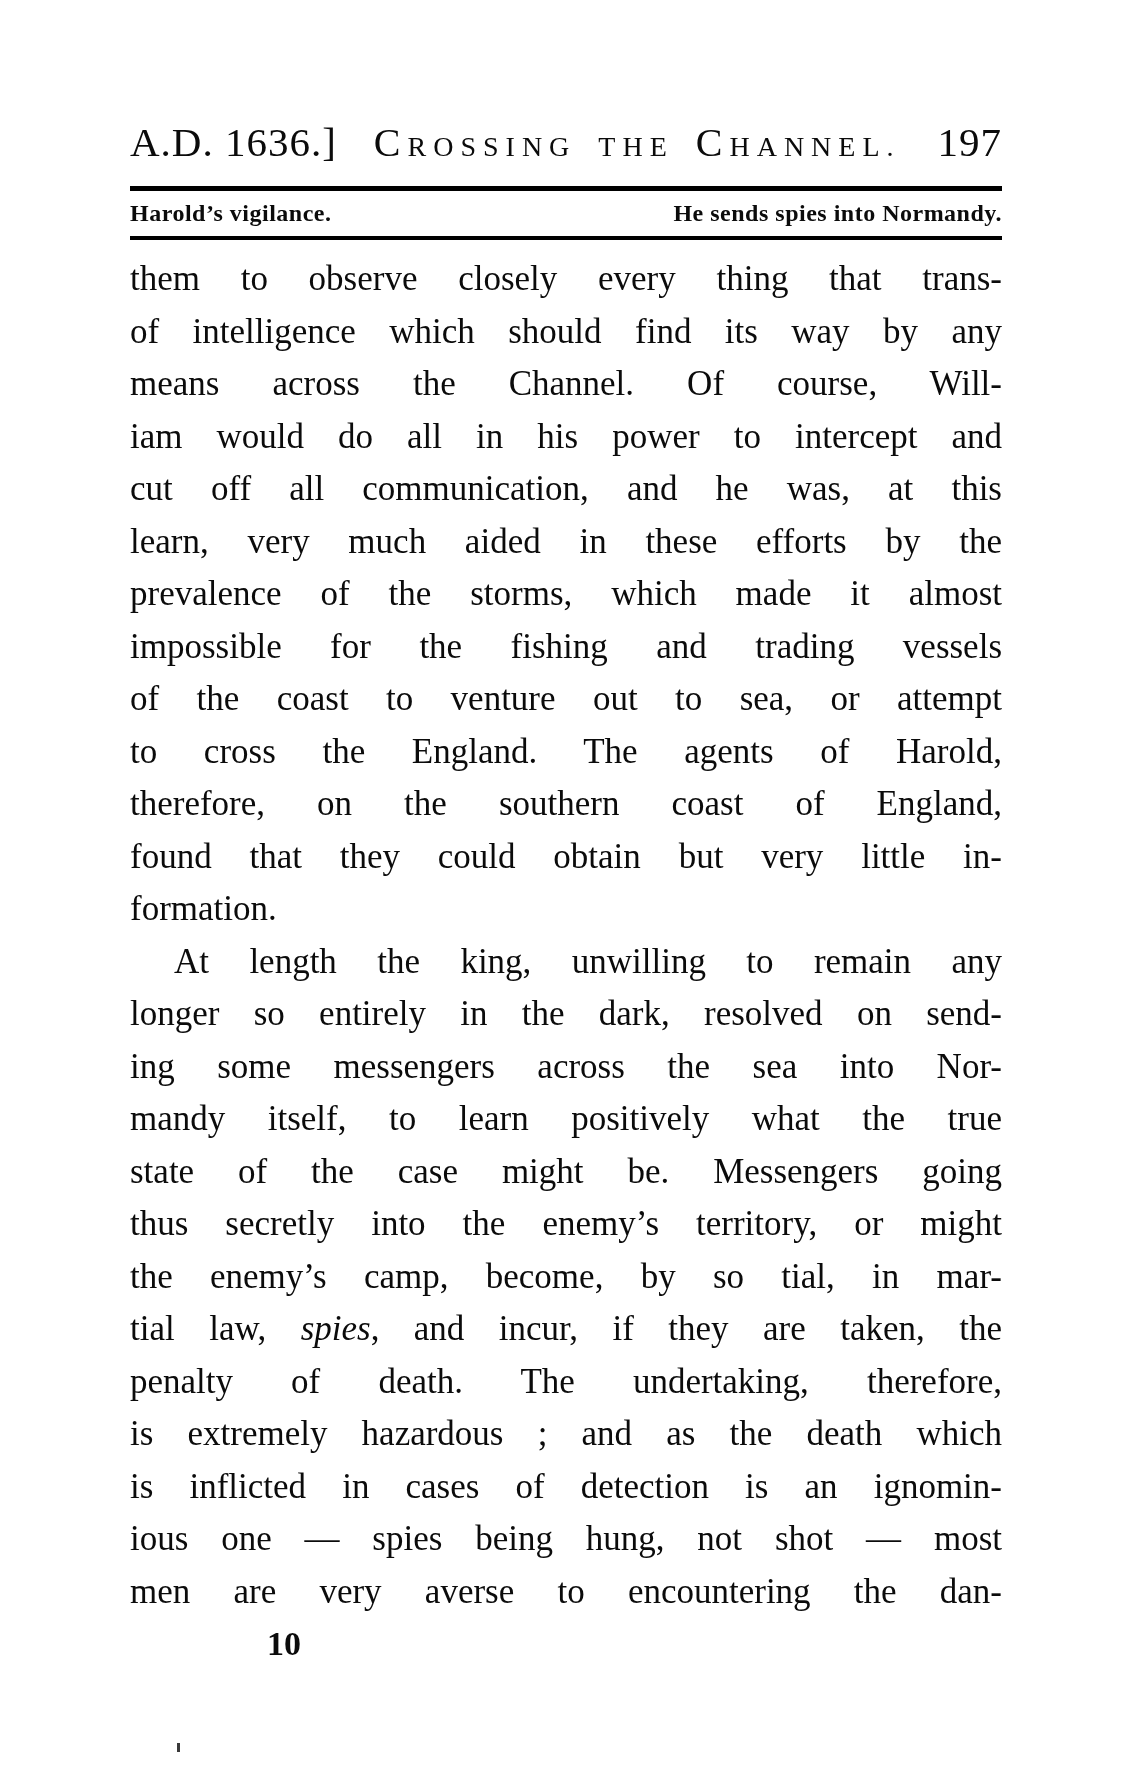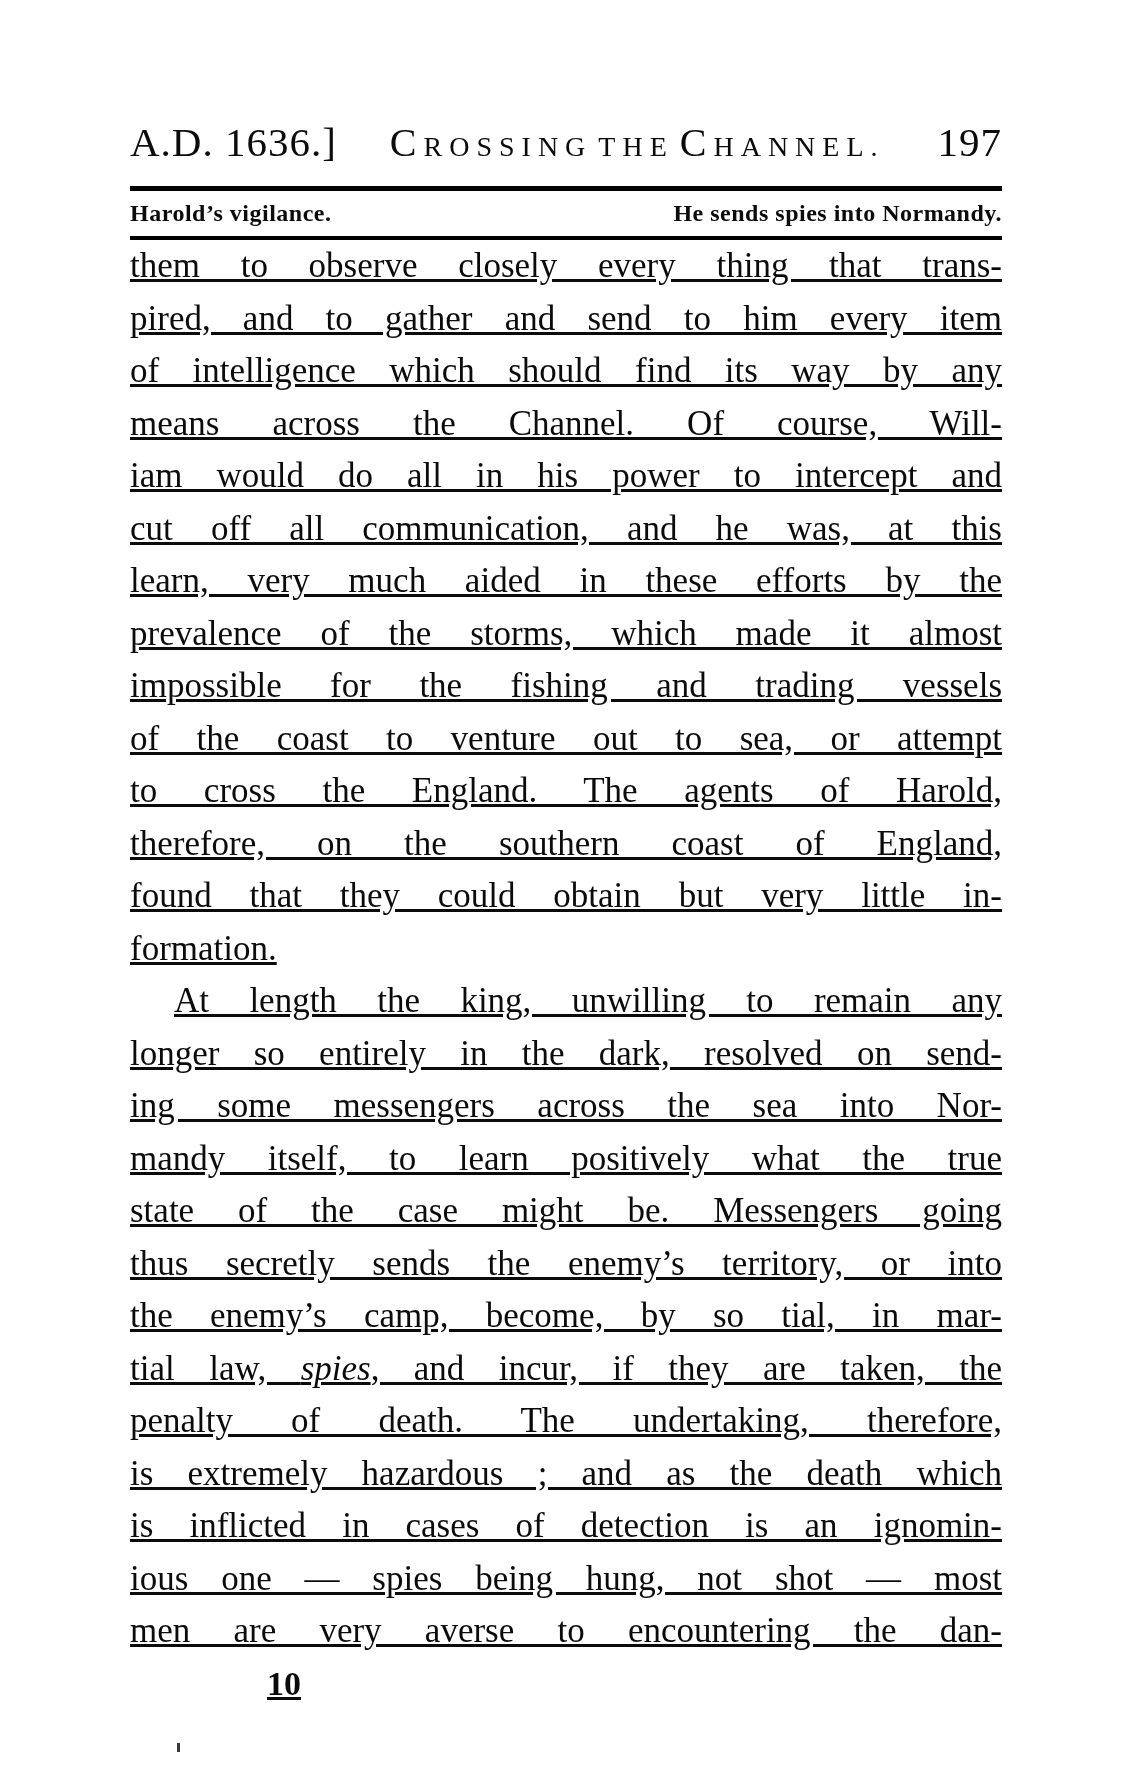--- a/index.html
+++ b/index.html
@@ -27,21 +27,21 @@
     font-size: 41px;
     font-weight: 400;
     letter-spacing: 1px;
     white-space: nowrap;
   }
   .h-title {
     flex: 1;
     display: flex;
     justify-content: center;
     align-items: baseline;
-    gap: 6px;
+    gap: 22px;
     font-size: 28px;
     letter-spacing: 0;
     white-space: nowrap;
   }
   .h-title .word { letter-spacing: 7px; }
   .h-title .bigcap { font-size: 40px; letter-spacing: 7px; }
   
   .rule { background: #000; }
   .rule-thick { height: 5px; margin-top: 20px; }
   .rule-thin  { height: 4px; margin-top: 9px; }
@@ -51,22 +51,22 @@
     justify-content: space-between;
     align-items: baseline;
     margin-top: 9px;
     font-size: 24px;
     font-weight: 700;
     letter-spacing: 0.5px;
     text-align: right;
   }
   
   .bodytext {
+    margin-top: 13px;
     font-size: 35px;
-    text-decoration: underline;
   }
   .line {
     height: 52.5px;
     line-height: 52.5px;
     text-align: justify;
     text-align-last: justify;
     overflow: hidden;
   }
   .line.align-left { text-align-last: left; }
   .line.indent { padding-left: 44px; }
@@ -108,40 +108,39 @@
 
     <div class="running-heads">
       <span>Harold’s vigilance.</span>
       <span>He sends spies into Normandy.</span>
     </div>
 
     <div class="rule rule-thin"></div>
 
     <div class="bodytext">
       <div class="line">them to observe closely every thing that trans-</div>
-      <div class="line">pired, and to gather and send to him every item</div>
       <div class="line">of intelligence which should find its way by any</div>
       <div class="line">means across the Channel. Of course, Will-</div>
       <div class="line">iam would do all in his power to intercept and</div>
       <div class="line">cut off all communication, and he was, at this</div>
       <div class="line">learn, very much aided in these efforts by the</div>
       <div class="line">prevalence of the storms, which made it almost</div>
       <div class="line">impossible for the fishing and trading vessels</div>
       <div class="line">of the coast to venture out to sea, or attempt</div>
       <div class="line">to cross the England. The agents of Harold,</div>
       <div class="line">therefore, on the southern coast of England,</div>
       <div class="line">found that they could obtain but very little in-</div>
       <div class="line align-left">formation.</div>
 
       <div class="line indent">At length the king, unwilling to remain any</div>
       <div class="line">longer so entirely in the dark, resolved on send-</div>
       <div class="line">ing some messengers across the sea into Nor-</div>
       <div class="line">mandy itself, to learn positively what the true</div>
       <div class="line">state of the case might be. Messengers going</div>
-      <div class="line">thus secretly sends the enemy’s territory, or into</div>
+      <div class="line">thus secretly into the enemy’s territory, or might</div>
       <div class="line">the enemy’s camp, become, by so tial, in mar-</div>
 
       <div class="line"><span>tial law, </span><span class="italic">spies</span><span>, and incur, if they are taken, the</span></div>
 
       <div class="line">penalty of death. The undertaking, therefore,</div>
       <div class="line">is extremely hazardous ; and as the death which</div>
       <div class="line">is inflicted in cases of detection is an ignomin-</div>
       <div class="line">ious one — spies being hung, not shot — most</div>
       <div class="line">men are very averse to encountering the dan-</div>
 

